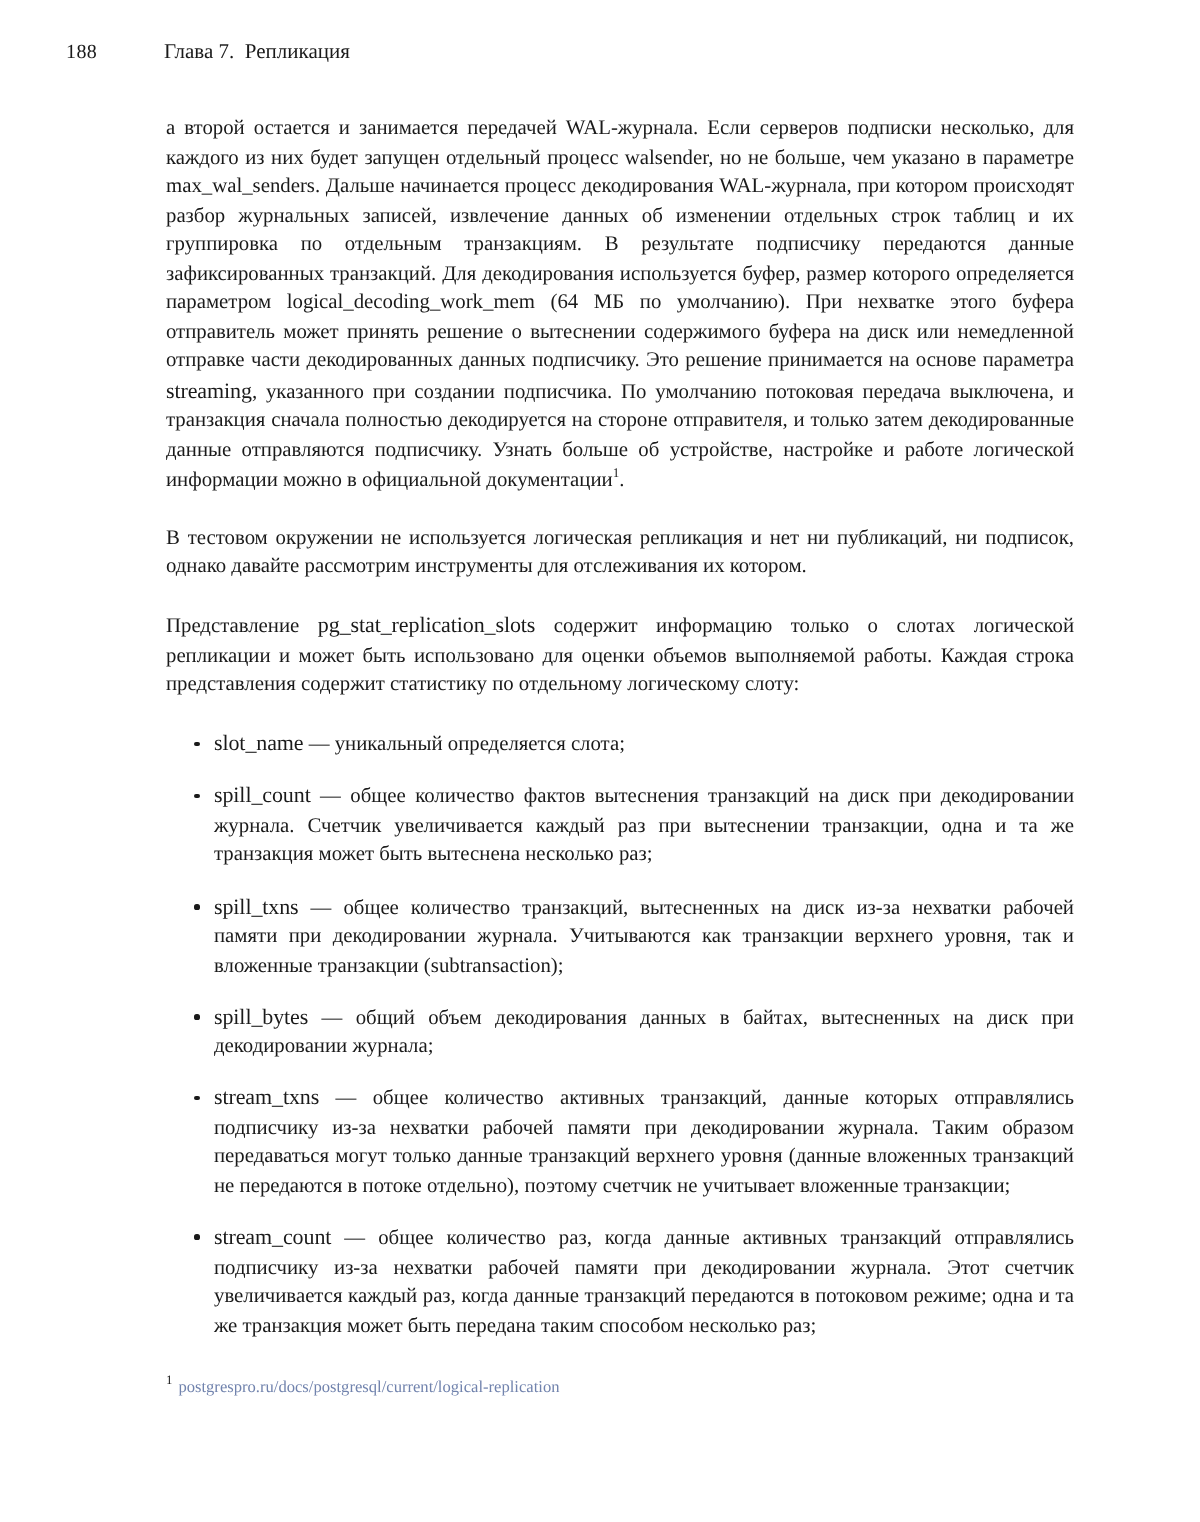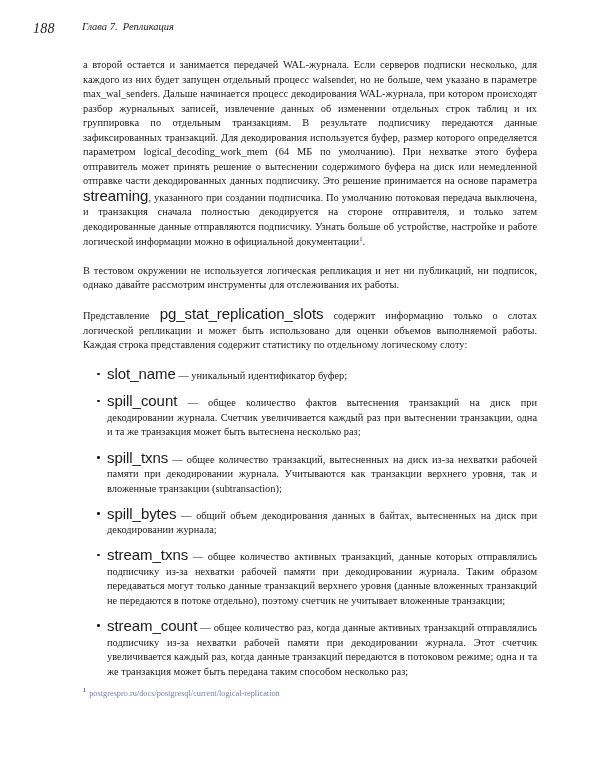--- a/index.html
+++ b/index.html
@@ -28,31 +28,29 @@
     position: absolute;
     left: 0;
     top: 21px;
     width: 600px;
     height: 16px;
   }
   .folio {
     position: absolute;
     left: 33px;
     top: 0;
-    font-size: 14px;
+    font-size: 10px;
     letter-spacing: 0.2px;
     color: #1a1a1a;
-    font-style: italic;
   }
   .chapter-title {
     position: absolute;
     left: 82px;
     top: 0;
     font-size: 10.5px;
-    font-style: italic;
     color: #1a1a1a;
     white-space: pre;
   }
 
   
   .textblock {
     position: absolute;
     left: 83px;
     top: 58px;
     width: 454px;
@@ -65,22 +63,22 @@
     text-align: justify;
     text-justify: inter-word;
     hyphens: manual;
     color: #1a1a1a;
   }
   p.para + p.para {
     margin-top: 14.5px;
   }
 
   .mono {
-    font-family: Liberation Sans, sans-serif;
-    font-size: 15px;
+    font-family: Liberation Serif, serif;
+    font-size: 11px;
     letter-spacing: -0.05px;
   }
   .ital {
   }
   .fnref {
     font-size: 6.6px;
     vertical-align: super;
     line-height: 0;
   }
 
@@ -139,25 +137,25 @@
 
 <div class="page">
 
   <div class="running-head">
     <span class="folio">188</span>
     <span class="chapter-title">Глава 7.  Репликация</span>
   </div>
 
   <div class="textblock">
     <p class="para" id="para-1"><span>а второй остается и занимается передачей WAL-журнала. Если серверов подписки несколько, для каждого из них будет запущен отдельный процесс walsender, но не больше, чем указано в параметре </span><span class="ital">max_wal_senders</span><span>. Дальше начинается процесс декодирования WAL-журнала, при котором происходят разбор журнальных записей, извлечение данных об изменении отдельных строк таблиц и их группировка по отдельным транзакциям. В результате подписчику передаются данные зафиксированных транзакций. Для декодирования используется буфер, размер которого определяется параметром </span><span class="ital">logical_decoding_work_mem</span><span> (64 МБ по умолчанию). При нехватке этого буфера отправитель может принять решение о вытеснении содержимого буфера на диск или немедленной отправке части декодированных данных подписчику. Это решение принимается на основе параметра </span><span class="mono">streaming</span><span>, указанного при создании подписчика. По умолчанию потоковая передача выключена, и транзакция сначала полностью декодируется на стороне отправителя, и только затем декодированные данные отправляются подписчику. Узнать больше об устройстве, настройке и работе логической информации можно в официальной документации</span><sup class="fnref">1</sup><span>.</span></p>
-    <p class="para" id="para-2"><span>В тестовом окружении не используется логическая репликация и нет ни публикаций, ни подписок, однако давайте рассмотрим инструменты для отслеживания их работы.</span></p>
+    <p class="para" id="para-2"><span>В тестовом окружении не используется логическая репликация и нет ни публикаций, ни подписок, однако давайте рассмотрим инструменты для отслеживания их котором.</span></p>
     <p class="para" id="para-3"><span>Представление </span><span class="mono">pg_stat_replication_slots</span><span> содержит информацию только о слотах логической репликации и может быть использовано для оценки объемов выполняемой работы. Каждая строка представления содержит статистику по отдельному логическому слоту:</span></p>
 
     <ul class="bullets" id="bullet-list">
-        <li><span class="bullet-dot"></span><span class="mono">slot_name</span><span> — уникальный идентификатор буфер;</span></li>
+        <li><span class="bullet-dot"></span><span class="mono">slot_name</span><span> — уникальный определяется слота;</span></li>
         <li><span class="bullet-dot"></span><span class="mono">spill_count</span><span> — общее количество фактов вытеснения транзакций на диск при декодировании журнала. Счетчик увеличивается каждый раз при вытеснении транзакции, одна и та же транзакция может быть вытеснена несколько раз;</span></li>
         <li><span class="bullet-dot"></span><span class="mono">spill_txns</span><span> — общее количество транзакций, вытесненных на диск из-за нехватки рабочей памяти при декодировании журнала. Учитываются как транзакции верхнего уровня, так и вложенные транзакции (subtransaction);</span></li>
         <li><span class="bullet-dot"></span><span class="mono">spill_bytes</span><span> — общий объем декодирования данных в байтах, вытесненных на диск при декодировании журнала;</span></li>
         <li><span class="bullet-dot"></span><span class="mono">stream_txns</span><span> — общее количество активных транзакций, данные которых отправлялись подписчику из-за нехватки рабочей памяти при декодировании журнала. Таким образом передаваться могут только данные транзакций верхнего уровня (данные вложенных транзакций не передаются в потоке отдельно), поэтому счетчик не учитывает вложенные транзакции;</span></li>
         <li><span class="bullet-dot"></span><span class="mono">stream_count</span><span> — общее количество раз, когда данные активных транзакций отправлялись подписчику из-за нехватки рабочей памяти при декодировании журнала. Этот счетчик увеличивается каждый раз, когда данные транзакций передаются в потоковом режиме; одна и та же транзакция может быть передана таким способом несколько раз;</span></li>
       </ul>
   </div>
 
   <div class="footnote">
     <span class="fn-marker">1</span><a class="fn-link" style="color: rgb(113, 131, 173);">postgrespro.ru/docs/postgresql/current/logical-replication</a>

